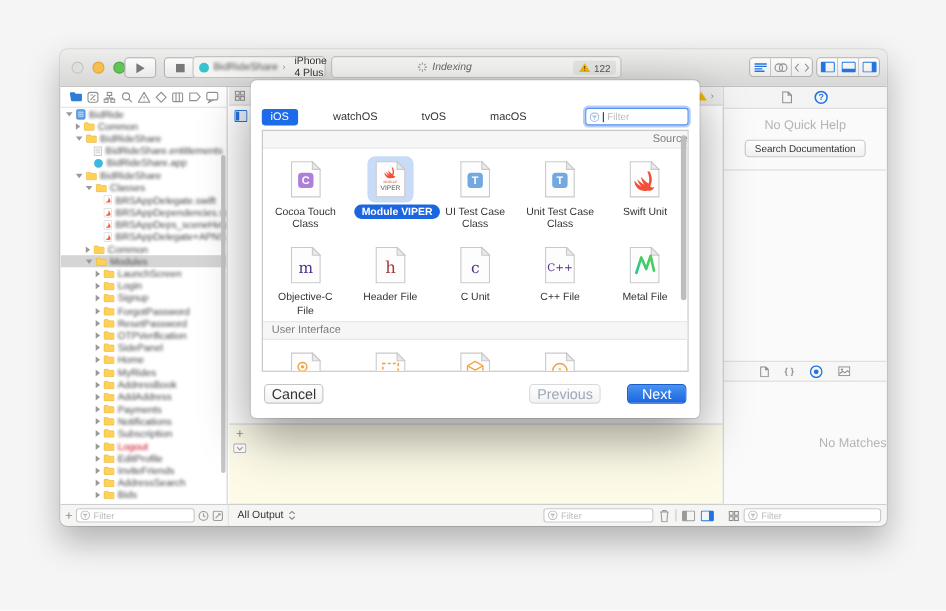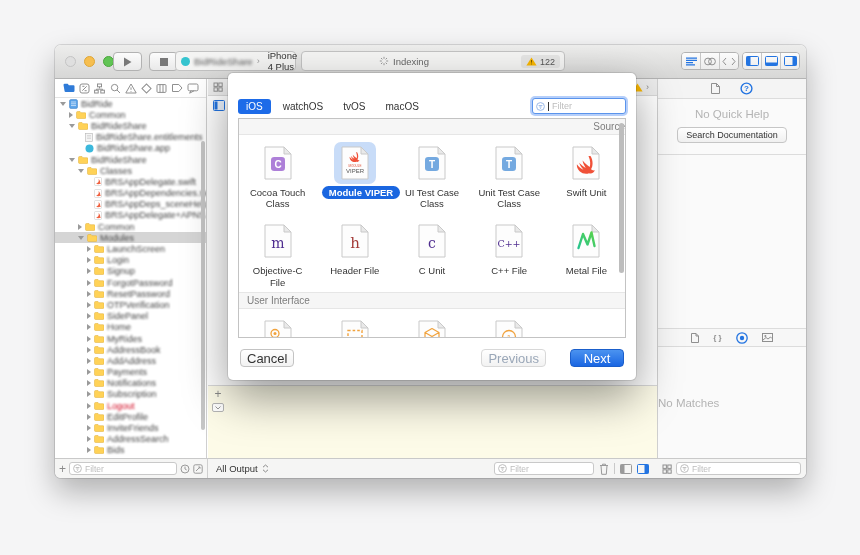--- a/index.html
+++ b/index.html
@@ -17,21 +17,21 @@
   .tb-btn{position:absolute;top:7px;width:29px;height:19px;border:1px solid #b2b2b2;border-radius:4px;
           background:linear-gradient(#fcfcfc,#e9e9e9);display:flex;align-items:center;justify-content:center;padding:0;}
   .tb-run{left:58px;} .tb-stop{left:94px;}
   .capsule{position:absolute;top:6px;height:20px;background:#f4f4f3;border:1px solid #c2c2c2;border-radius:4px;
            box-sizing:border-box;display:flex;align-items:center;font-size:9.5px;color:#333;}
   .scheme{left:120px;width:121px;padding:0 5px;gap:4px;}
   .scheme .appdot{width:9px;height:9px;border-radius:50%;background:#35c4cf;flex:none;}
   .scheme .chev{color:#9a9a9a;font-size:9px;}
   .status{left:246px;width:264px;justify-content:flex-start;padding:0 5px;}
   .status .stxt{margin-left:4px;color:#666;}
-  .status .sgroup{display:flex;align-items:center;margin-left:72px;}
+  .status .sgroup{display:flex;align-items:center;margin-left:72px;font-style:italic;}
   .warnbadge{position:absolute;right:4px;top:3px;height:13px;background:#e5e5e4;border-radius:3px;display:flex;
              align-items:center;gap:3px;padding:0 5px;font-size:9px;color:#555;}
   .seg-group{position:absolute;top:7px;height:18px;display:flex;border:1px solid #b2b2b2;border-radius:4px;
              overflow:hidden;box-sizing:border-box;}
   .g1{right:67px;} .g2{right:6px;}
   .seg{width:18px;height:100%;display:flex;align-items:center;justify-content:center;
        background:linear-gradient(#fcfcfc,#ececec);border-right:1px solid #c6c6c6;}
   .seg:last-child{border-right:none;}
   .blurred{filter:blur(1.4px);color:#555;}
   
@@ -70,21 +70,21 @@
   .inspector{position:absolute;right:0;top:34px;width:149px;bottom:20px;background:#fafafa;border-left:1px solid #cfcfcf;box-sizing:border-box;overflow:hidden;}
   .insp-tabs{height:19px;border-bottom:1px solid #dcdcdc;display:flex;align-items:center;justify-content:center;gap:20px;background:#f4f4f4;}
   .qh-title{font-size:9.5px;font-weight:bold;color:#222;padding:3px 0 0 4px;}
   .qh-empty{text-align:center;color:#b4b4b4;font-size:11.5px;margin-top:9px;}
   .qh-btn{display:block;margin:7px auto 0;font-size:9px;padding:2px 8px;border:1px solid #c6c6c6;border-radius:4px;
           background:linear-gradient(#fff,#f0f0f0);color:#333;}
   .insp-div{position:absolute;left:0;right:0;top:75px;border-top:1px solid #dcdcdc;}
   .lib-tabs{position:absolute;left:0;right:0;top:249px;height:17px;border-top:1px solid #dcdcdc;border-bottom:1px solid #dcdcdc;
             display:flex;align-items:center;justify-content:center;gap:14px;background:#f7f7f7;}
   .lib-snip{font-size:8px;color:#8f8f8f;font-weight:bold;}
-  .no-matches{position:absolute;left:0;right:0;top:318px;text-align:left;color:#b4b4b4;font-size:11.5px;}
+  .no-matches{position:absolute;left:0;right:0;top:318px;text-align:right;color:#b4b4b4;font-size:11.5px;}
   .insp-bottombar{right:0;bottom:0;width:149px;padding:0 5px;gap:4px;border-radius:0 0 6px 0;}
   
   .dialog{position:absolute;left:228px;top:73px;width:408px;height:307px;background:#fff;border-radius:5px;z-index:10;
           box-shadow:0 18px 45px rgba(0,0,0,.4),0 0 0 1px rgba(0,0,0,.1);}
   .dlg-title{font-size:11.5px;color:#222;padding:8px 0 0 12px;}
   .dlg-tabrow{position:absolute;top:24px;left:10px;right:10px;height:18px;display:flex;align-items:center;}
   .dlg-tab{font-size:10px;color:#333;padding:2px 8px;margin-right:4px;border-radius:3px;}
   .dlg-tab.on{background:#1d6be8;color:#fff;}
   .dlg-filter{margin-left:auto;width:94px;height:16px;border:1px solid #5a94ec;box-shadow:0 0 0 2px rgba(110,160,245,.5);
               border-radius:3px;background:#fff;display:flex;align-items:center;gap:3px;padding:0 3px;font-size:9px;color:#bdbdbd;box-sizing:border-box;}
@@ -675,21 +675,21 @@
           <circle cx="4.5" cy="4.5" r="3.9" fill="none" stroke="#bdbdbd"></circle>
           <path d="M2.6 3.6 h3.8 M3.4 5 h2.2 M4.1 6.4 h.8" stroke="#bdbdbd"></path>
         </svg>
       <span>Filter</span>
     </span>
   </div>
 </div>
 
 <div class="dialog">
   <div class="dlg-tabrow">
-    <div id="dlg-tabs" style="display:flex;align-items:center;">
+    <div id="dlg-tabs" style="display:flex;align-items:center;gap:20px;">
         <span class="dlg-tab on">iOS</span>
         <span class="dlg-tab">watchOS</span>
         <span class="dlg-tab">tvOS</span>
         <span class="dlg-tab">macOS</span>
       </div>
     <span class="dlg-filter">
       <svg width="9" height="9">
           <circle cx="4.5" cy="4.5" r="3.9" fill="none" stroke="#9bb9e8"></circle>
           <path d="M2.6 3.6 h3.8 M3.4 5 h2.2 M4.1 6.4 h.8" stroke="#9bb9e8"></path>
         </svg>

